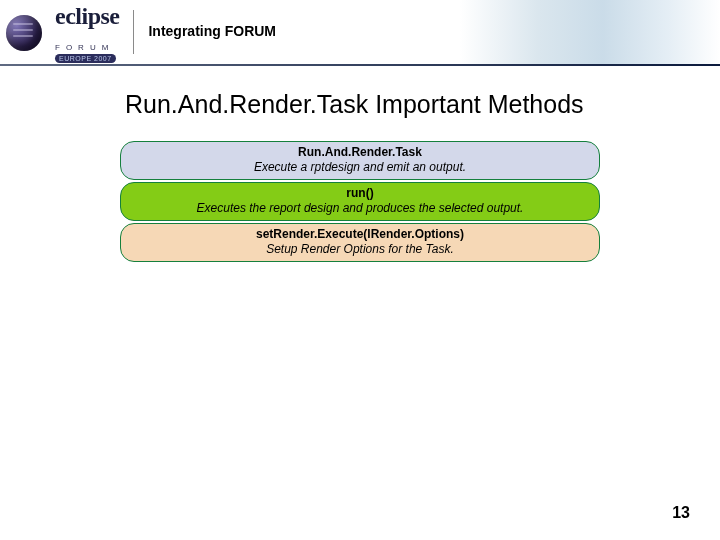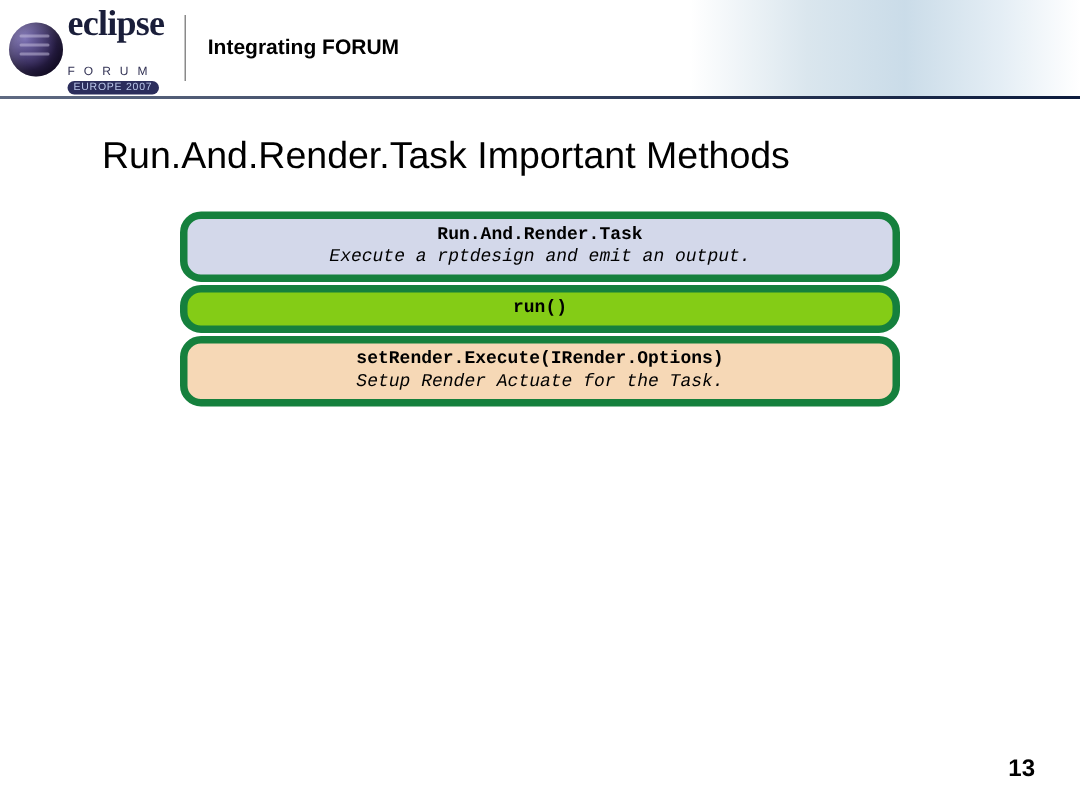--- a/index.html
+++ b/index.html
@@ -29,21 +29,21 @@
     }
     .logo {
       margin-left: 6px;
       margin-top: 2px;
       position: relative;
       z-index: 2;
     }
     .logo-eclipse {
       display: flex;
       align-items: center;
-      gap: 3px;
+      gap: 13px;
     }
     .orb {
       width: 36px;
       height: 36px;
       border-radius: 50%;
       background: radial-gradient(circle at 30% 30%, #7a6fb3, #2a1f4a 60%, #120a2b 100%);
       position: relative;
       box-shadow: inset -4px -4px 8px rgba(0,0,0,0.4), inset 4px 4px 8px rgba(255,255,255,0.15);
     }
     .orb::after {
@@ -104,32 +104,32 @@
     .header-line {
       height: 2px;
       background: linear-gradient(90deg, #5f6a82 0%, #0c1b3d 100%);
     }
     .content {
       padding: 24px 40px 0 40px;
     }
     .title {
       font-size: 25px;
       color: #000;
-      margin-left: 28px;
+      margin-left: 85px;
       margin-bottom: 22px;
       font-family: Arial, sans-serif;
     }
     .box {
       width: 480px;
       margin: 0 auto 2px auto;
-      border: 5px solid #15803d;
+      border: 1px solid #15803d;
       border-radius: 14px;
       padding: 3px 10px 4px 10px;
       text-align: center;
-      font-family: Liberation Mono, monospace;
+      font-family: Liberation Sans, sans-serif;
       font-size: 12px;
       line-height: 1.25;
     }
     .box-header { background: #d3d8ea; }
     .box-1 { background: #84cc16; }
     .box-2 { background: #f6d8b6; }
     .method-name { font-weight: bold; }
     .desc { font-style: italic; }
     .page-num {
       position: absolute;
@@ -165,21 +165,22 @@
 <div class="content">
   <div class="title">Run.And.Render.Task Important Methods</div>
 
   <div class="box box-header">
     <div class="method-name">Run.And.Render.Task</div>
     <div class="desc">Execute a rptdesign and emit an output.</div>
   </div>
 
   <div class="box box-1">
     <div class="method-name">run()</div>
+    <div class="desc">Executes the report design and produces the selected output.</div>
   </div>
 
   <div class="box box-2">
     <div class="method-name">setRender.Execute(IRender.Options)</div>
-    <div class="desc">Setup Render Actuate for the Task.</div>
+    <div class="desc">Setup Render Options for the Task.</div>
   </div>
 </div>
 
 <div class="page-num">13</div>
 
 </body></html>

